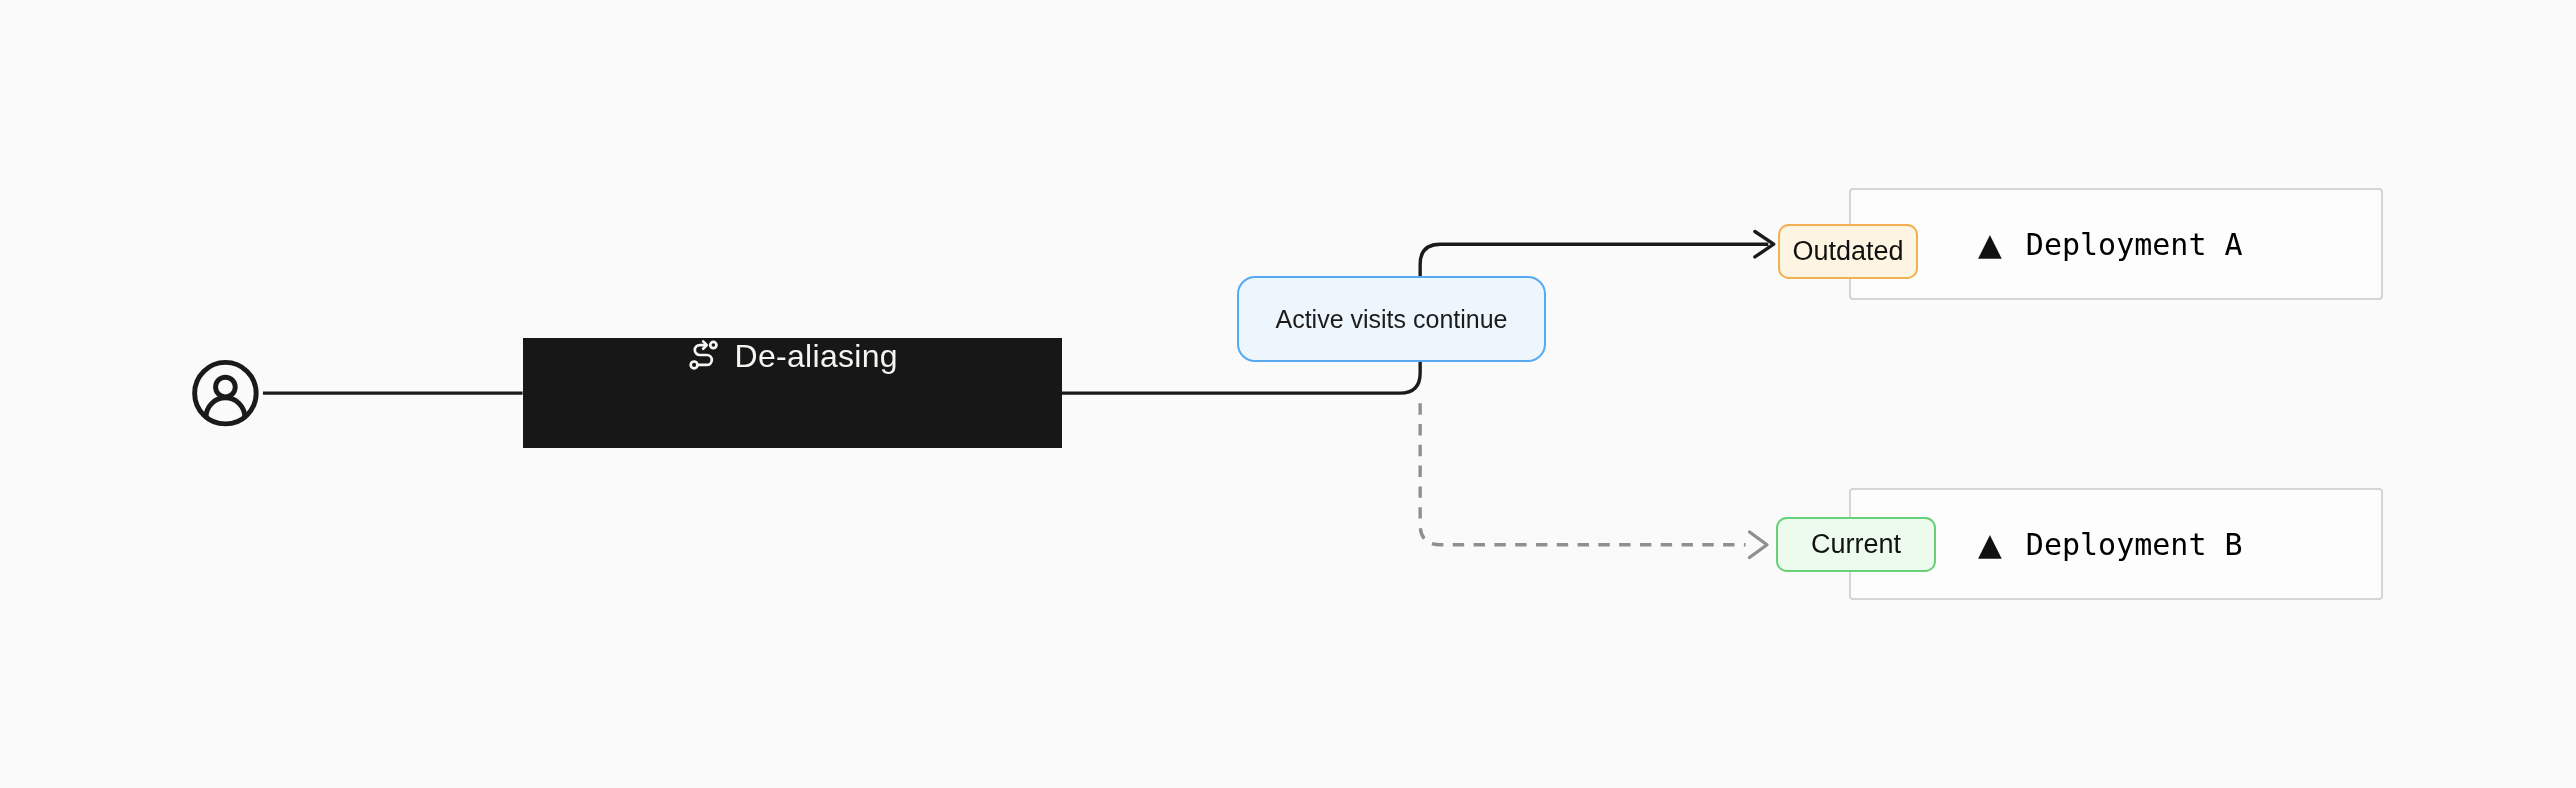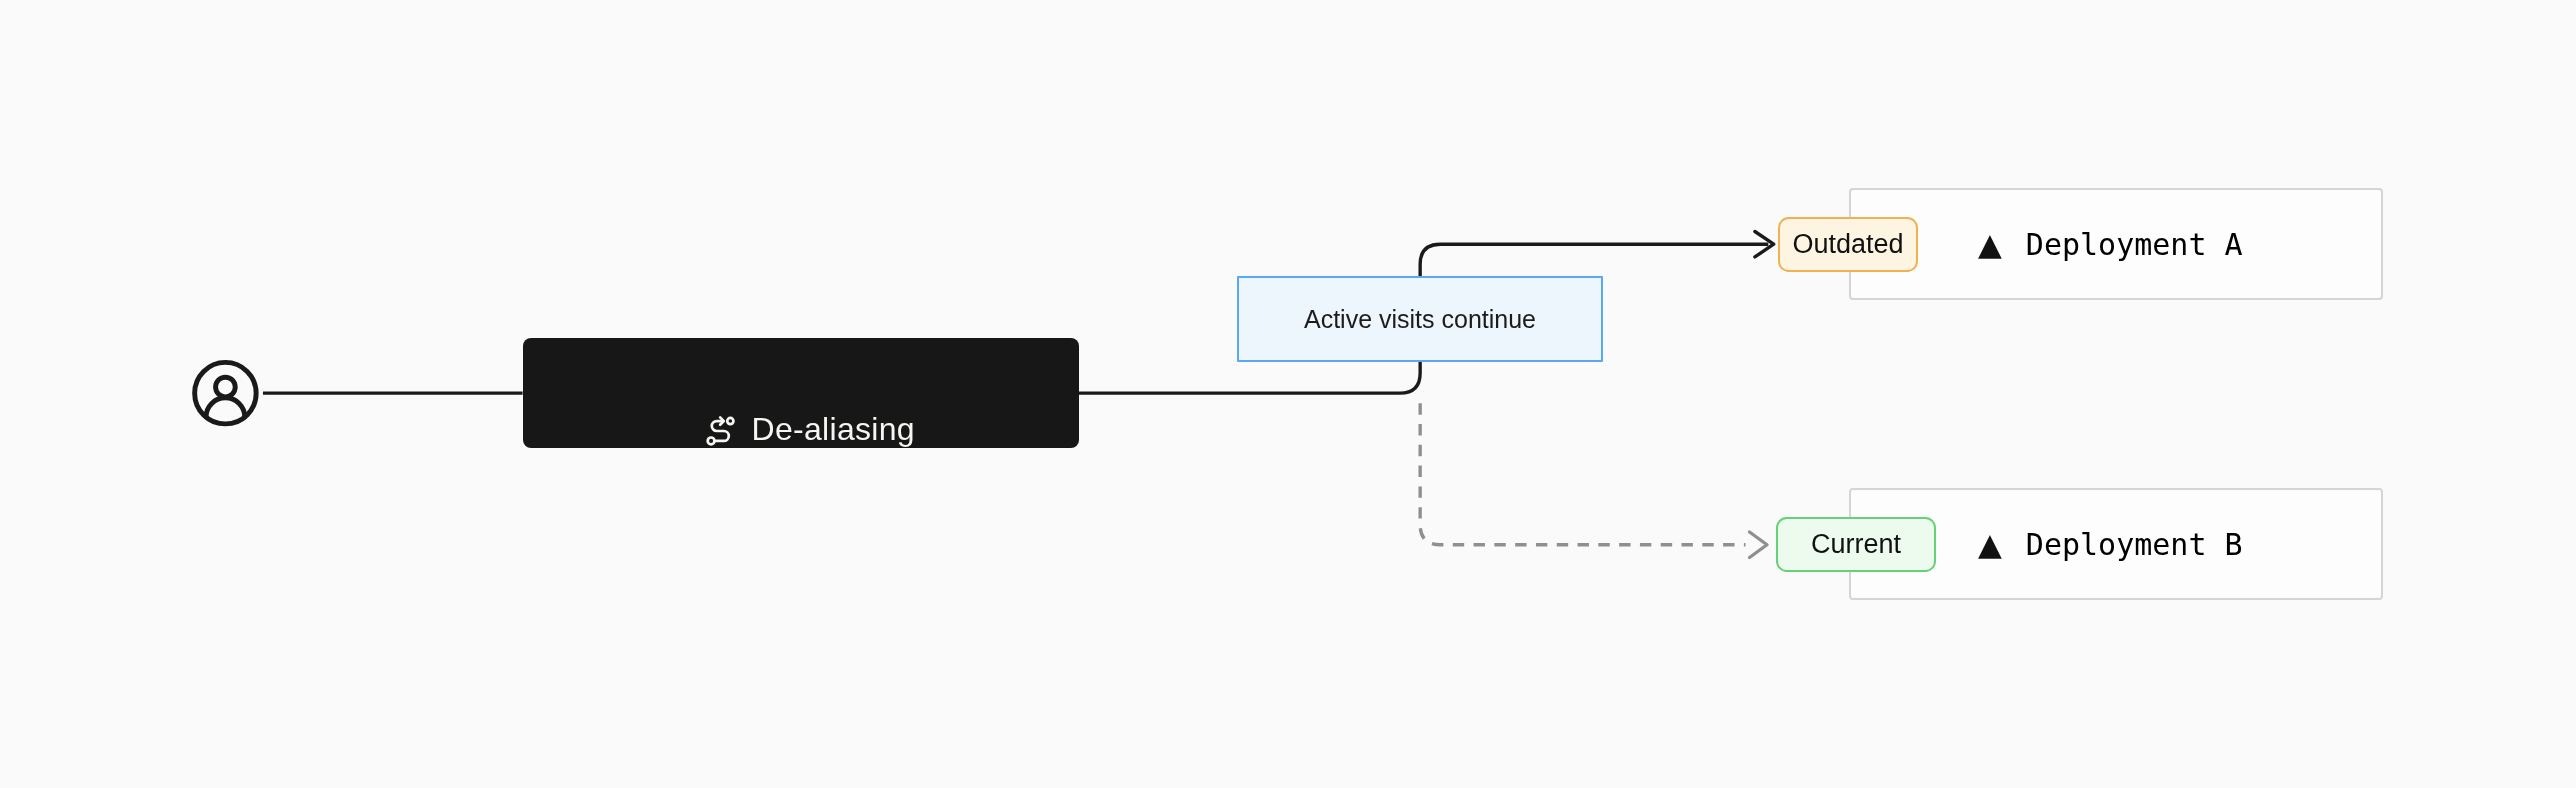--- a/index.html
+++ b/index.html
@@ -54,52 +54,51 @@
     stroke-linecap: round;
     stroke-linejoin: round;
   }
   .process-node {
     position: absolute;
     left: 523px;
     top: 338px;
     width: 539px;
     height: 110px;
     background: #171717;
-    border-radius: 8px;
-    display: flex;
-    align-items: flex-end;
+    border-radius: 0;
+    display: flex;
+    align-items: flex-start;
     justify-content: center;
     gap: 13.4px;
     z-index: 2;
-    padding-left: 17px;
   }
   .process-node .label {
     color: #f5f6f1;
     font-size: 32px;
     letter-spacing: 0.3px;
   }
   .route-icon-svg {
     width: 34px;
     height: 34px;
     fill: none;
     stroke: #f5f6f1;
     stroke-width: 1.9;
     stroke-linecap: round;
     stroke-linejoin: round;
   }
   .callout {
     position: absolute;
     left: 1237px;
     top: 276px;
-    width: 366px;
+    width: 309px;
     height: 86px;
     box-sizing: border-box;
     background: #edf5fd;
     border: 2.7px solid #58a9f2;
-    border-radius: 1px;
+    border-radius: 18px;
     display: flex;
     flex-direction: column;
     align-items: center;
     justify-content: center;
     z-index: 3;
   }
   .callout .callout-line {
     color: #1c1c1c;
     font-size: 25px;
     line-height: 32px;
@@ -142,21 +141,21 @@
     display: flex;
     align-items: center;
     justify-content: center;
     font-size: 27px;
     color: #111111;
     z-index: 3;
     white-space: nowrap;
   }
   .badge-outdated {
     left: 1778px;
-    top: 217px;
+    top: 224px;
     width: 140px;
     background: #fdf4e2;
     border: 2.7px solid #f0b152;
   }
   .badge-current {
     left: 1776px;
     top: 517px;
     width: 160px;
     background: #edfaee;
     border: 2.7px solid #66d178;

